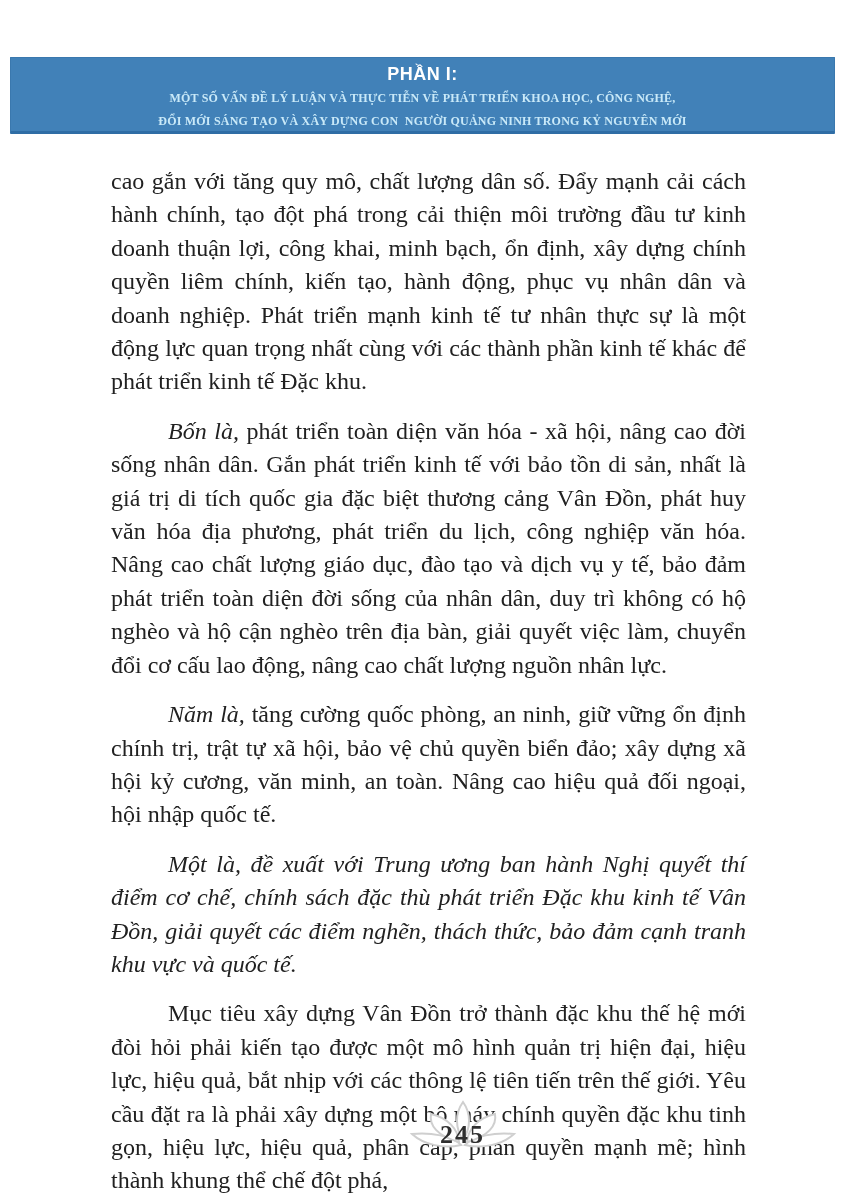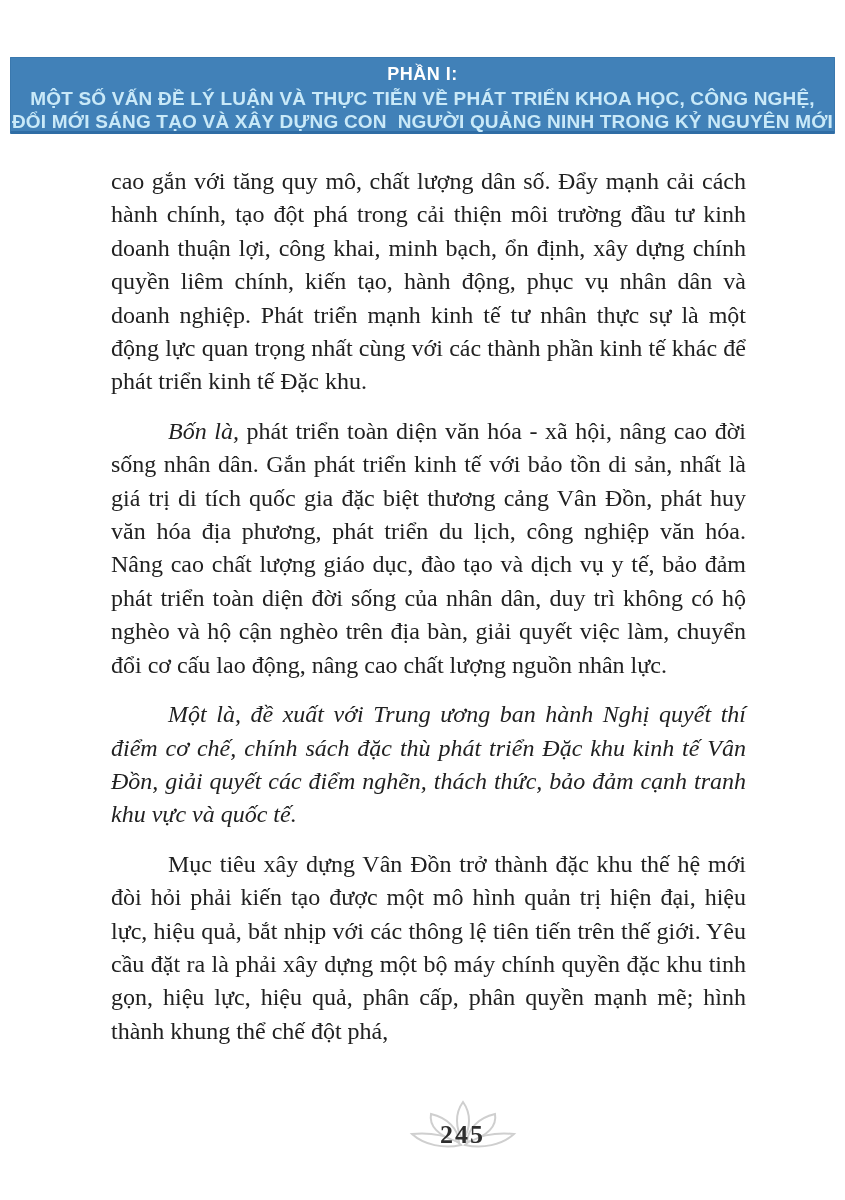--- a/index.html
+++ b/index.html
@@ -30,25 +30,26 @@
   }
   .banner-title {
     color: #ffffff;
     font-size: 18px;
     font-weight: 700;
     line-height: 25px;
     letter-spacing: 0.5px;
   }
   .banner-sub {
     color: #c9e9f8;
-    font-size: 19px;
+    font-size: 12px;
     font-weight: 700;
     line-height: 23px;
     letter-spacing: 0.2px;
     white-space: pre;
+    font-family: Liberation Serif, serif;
   }
 
   
   .body-text {
     position: absolute;
     top: 149px;
     left: 95px;
     width: 667px;
     font-size: 24px;
     line-height: 33.4px;
@@ -101,20 +102,21 @@
 
   <header class="banner">
     <div class="banner-title">PHẦN I:</div>
     <div class="banner-sub">MỘT SỐ VẤN ĐỀ LÝ LUẬN VÀ THỰC TIỄN VỀ PHÁT TRIỂN KHOA HỌC, CÔNG NGHỆ,</div>
     <div class="banner-sub">ĐỔI MỚI SÁNG TẠO VÀ XÂY DỰNG CON  NGƯỜI QUẢNG NINH TRONG KỶ NGUYÊN MỚI</div>
   </header>
 
   <main class="body-text" id="paragraphs">
       <p class="no-indent">cao gắn với tăng quy mô, chất lượng dân số. Đẩy mạnh cải cách hành chính, tạo đột phá trong cải thiện môi trường đầu tư kinh doanh thuận lợi, công khai, minh bạch, ổn định, xây dựng chính quyền liêm chính, kiến tạo, hành động, phục vụ nhân dân và doanh nghiệp. Phát triển mạnh kinh tế tư nhân thực sự là một động lực quan trọng nhất cùng với các thành phần kinh tế khác để phát triển kinh tế Đặc khu.</p>
       <p><span class="lead-italic">Bốn là,</span> phát triển toàn diện văn hóa - xã hội, nâng cao đời sống nhân dân. Gắn phát triển kinh tế với bảo tồn di sản, nhất là giá trị di tích quốc gia đặc biệt thương cảng Vân Đồn, phát huy văn hóa địa phương, phát triển du lịch, công nghiệp văn hóa. Nâng cao chất lượng giáo dục, đào tạo và dịch vụ y tế, bảo đảm phát triển toàn diện đời sống của nhân dân, duy trì không có hộ nghèo và hộ cận nghèo trên địa bàn, giải quyết việc làm, chuyển đổi cơ cấu lao động, nâng cao chất lượng nguồn nhân lực.</p>
+      <p><span class="lead-italic">Năm là,</span> tăng cường quốc phòng, an ninh, giữ vững ổn định chính trị, trật tự xã hội, bảo vệ chủ quyền biển đảo; xây dựng xã hội kỷ cương, văn minh, an toàn. Nâng cao hiệu quả đối ngoại, hội nhập quốc tế.</p>
       <p class="italic">Một là, đề xuất với Trung ương ban hành Nghị quyết thí điểm cơ chế, chính sách đặc thù phát triển Đặc khu kinh tế Vân Đồn, giải quyết các điểm nghẽn, thách thức, bảo đảm cạnh tranh khu vực và quốc tế.</p>
       <p>Mục tiêu xây dựng Vân Đồn trở thành đặc khu thế hệ mới đòi hỏi phải kiến tạo được một mô hình quản trị hiện đại, hiệu lực, hiệu quả, bắt nhịp với các thông lệ tiên tiến trên thế giới. Yêu cầu đặt ra là phải xây dựng một bộ máy chính quyền đặc khu tinh gọn, hiệu lực, hiệu quả, phân cấp, phân quyền mạnh mẽ; hình thành khung thể chế đột phá,</p>
     </main>
 
   <footer class="page-footer">
     <div class="lotus-wrap">
       <span>
         <svg width="118" height="60" viewBox="0 0 118 60" fill="none" xmlns="http://www.w3.org/2000/svg">
           <g stroke="#cfcfcf" stroke-width="2" fill="#ffffff">
 

